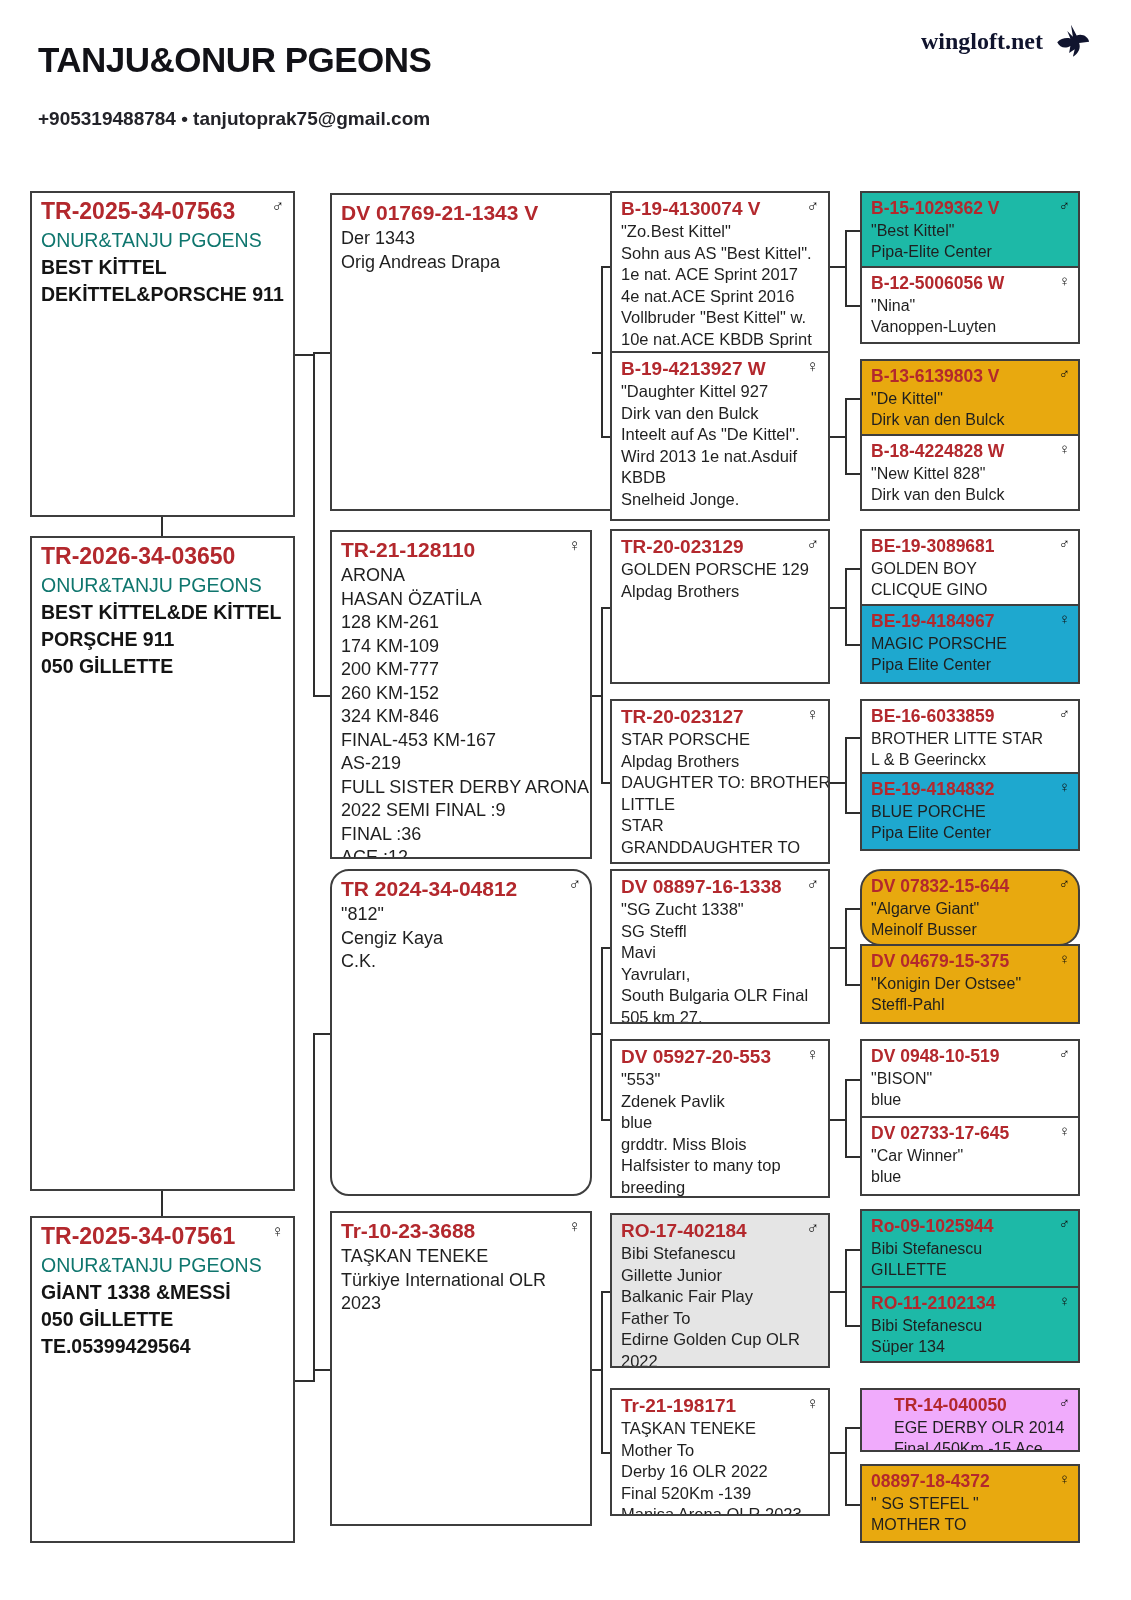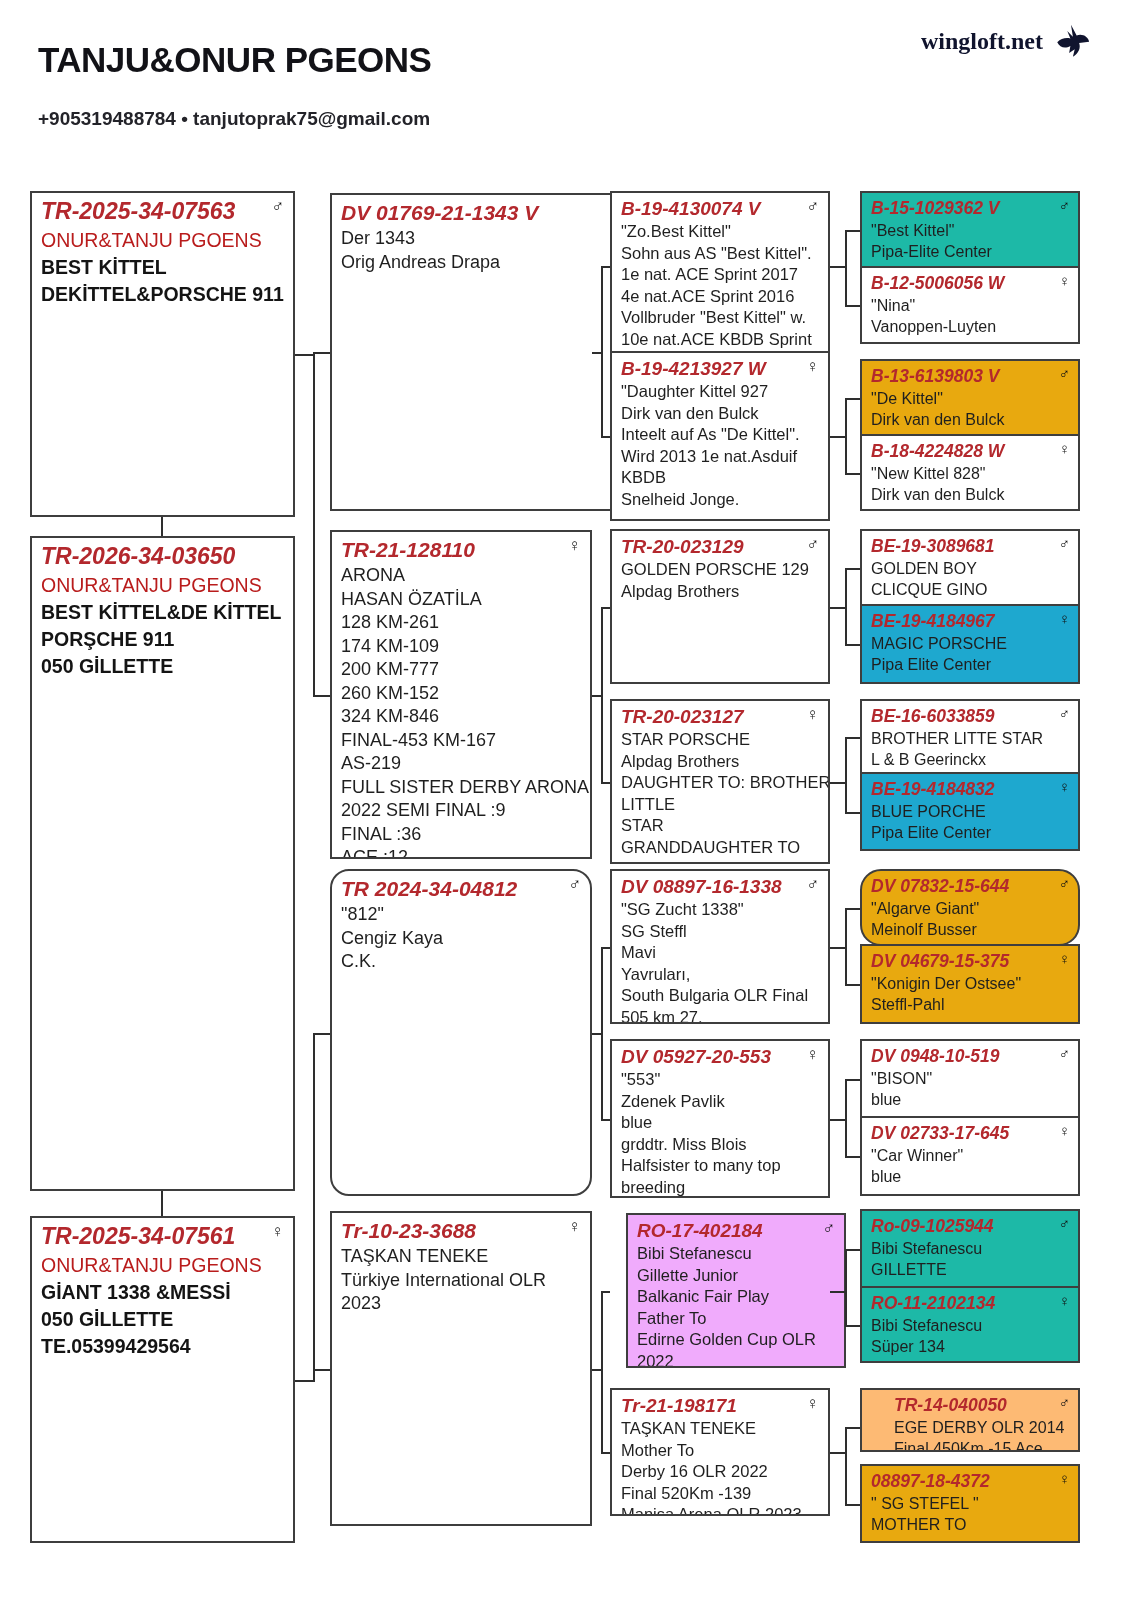--- a/index.html
+++ b/index.html
@@ -7,24 +7,24 @@
        font-family:"Liberation Sans",sans-serif;color:#1b1b1b;}
   .stage{position:absolute;left:0;top:6px;width:1131px;height:1600px;}
   .hdr-title{position:absolute;left:38px;top:34px;font-size:35px;font-weight:800;
        letter-spacing:-0.5px;color:#121217;}
   .hdr-contact{position:absolute;left:38px;top:102px;font-size:19px;font-weight:700;color:#232329;}
   .brand{position:absolute;right:40px;top:14px;display:flex;align-items:center;gap:8px;}
   .brand-text{font-family:"Liberation Serif",serif;font-size:24px;font-weight:700;color:#10142e;}
   .brand-ico svg{display:block;}
   .box{position:absolute;box-sizing:border-box;border:2px solid #3e3e3e;background:#fff;
        padding:3px 6px 2px 9px;overflow:hidden;}
-  .bid{font-weight:700;color:var(--id-red);white-space:nowrap;font-style:italic;}
+  .bid{font-weight:700;color:var(--id-red);white-space:nowrap;}
   .ln{white-space:nowrap;color:#1f1f1f;}
   .gen1 .bid{font-size:23px;line-height:31px;}
-  .gen1 .ln{font-size:19.5px;line-height:27px;color:#b91c1c;}
+  .gen1 .ln{font-size:19.5px;line-height:27px;color:#0f766e;}
   .gen1 .ln.b{font-weight:700;color:#141414;}
   .gen2 .bid{font-size:21px;line-height:29px;}
   .gen2 .ln{font-size:18px;line-height:23.5px;}
   .gen3 .bid{font-size:19px;line-height:25px;}
   .gen3 .ln{font-size:16.5px;line-height:21.5px;}
   .gen4 .bid{font-size:17.5px;line-height:24px;}
   .gen4 .ln{font-size:16px;line-height:21px;}
   .sex{position:absolute;top:5px;right:9px;font-size:17px;color:#101010;line-height:17px;}
   .gen4 .sex{font-size:15px;top:4px;right:8px;}
   .cline{position:absolute;background:var(--line-col);}
@@ -154,21 +154,21 @@
       <div class="box gen3" style="left: 610px; top: 1033px; width: 220px; height: 159px; background: rgb(255, 255, 255);">
         <div class="bid">DV 05927-20-553</div>
         <span class="sex">♀</span>
         <div class="ln">"553"</div>
         <div class="ln">Zdenek Pavlik</div>
         <div class="ln">blue</div>
         <div class="ln">grddtr. Miss Blois</div>
         <div class="ln">Halfsister to many top</div>
         <div class="ln">breeding</div>
       </div>
-      <div class="box gen3" style="left: 610px; top: 1207px; width: 220px; height: 155px; background: #f0abfc; margin-left: 16px;">
+      <div class="box gen3" style="left: 610px; top: 1207px; width: 220px; height: 155px; background: #e5e5e5;">
         <div class="bid">RO-17-402184</div>
         <span class="sex">♂</span>
         <div class="ln">Bibi Stefanescu</div>
         <div class="ln">Gillette Junior</div>
         <div class="ln">Balkanic Fair Play</div>
         <div class="ln">Father To</div>
         <div class="ln">Edirne Golden Cup OLR</div>
         <div class="ln">2022</div>
       </div>
       <div class="box gen3" style="left: 610px; top: 1382px; width: 220px; height: 128px; background: rgb(255, 255, 255);">
@@ -257,21 +257,21 @@
         <span class="sex">♂</span>
         <div class="ln">Bibi Stefanescu</div>
         <div class="ln">GILLETTE</div>
       </div>
       <div class="box gen4" style="left: 860px; top: 1280px; width: 220px; height: 77px; background: rgb(29, 185, 167);">
         <div class="bid">RO-11-2102134</div>
         <span class="sex">♀</span>
         <div class="ln">Bibi Stefanescu</div>
         <div class="ln">Süper 134</div>
       </div>
-      <div class="box gen4" style="left: 860px; top: 1382px; width: 220px; height: 64px; background: #fdba74; padding-left: 32px;">
+      <div class="box gen4" style="left: 860px; top: 1382px; width: 220px; height: 64px; background: #f0abfc; padding-left: 32px;">
         <div class="bid">TR-14-040050</div>
         <span class="sex">♂</span>
         <div class="ln">EGE DERBY OLR 2014</div>
         <div class="ln">Final 450Km -15 Ace</div>
       </div>
       <div class="box gen4" style="left: 860px; top: 1458px; width: 220px; height: 79px; background: rgb(232, 169, 15);">
         <div class="bid">08897-18-4372</div>
         <span class="sex">♀</span>
         <div class="ln">" SG STEFEL "</div>
         <div class="ln">MOTHER TO</div>

